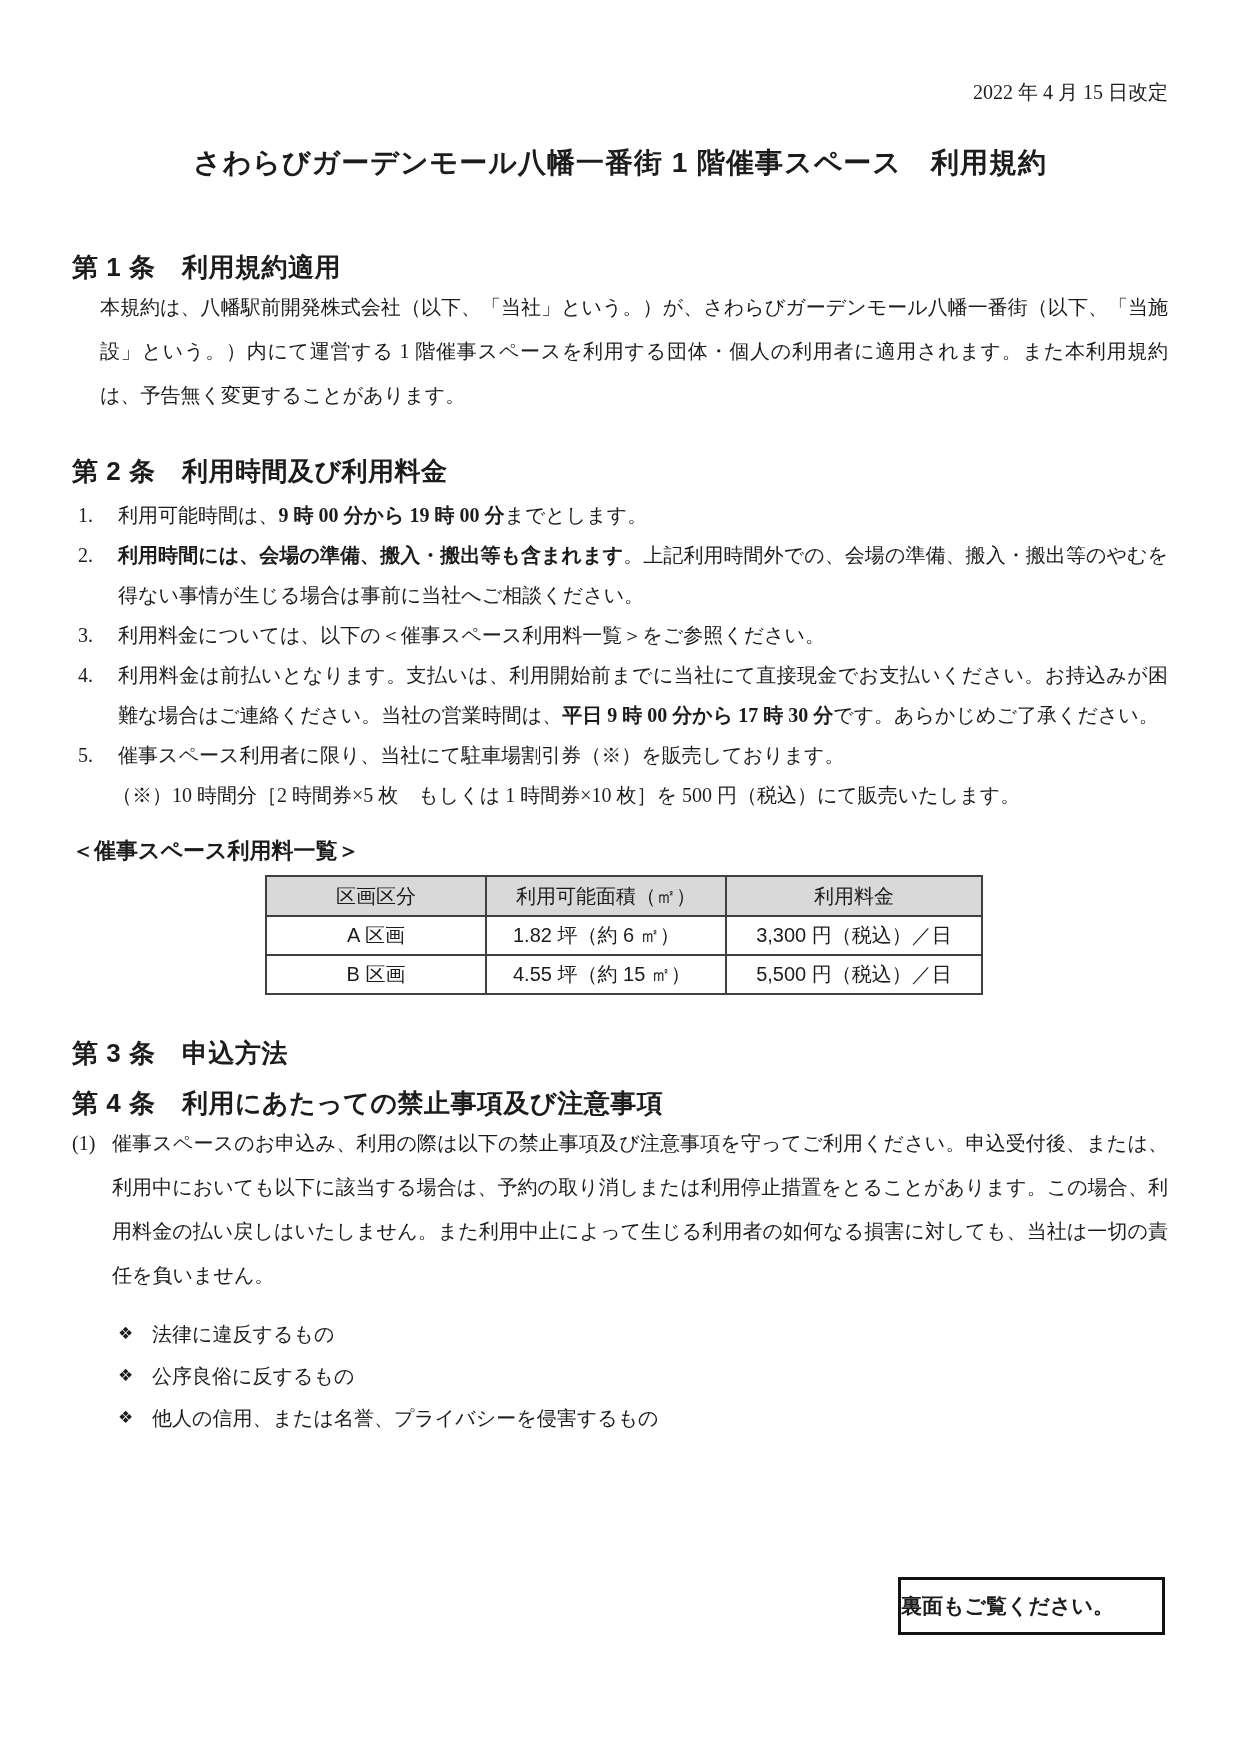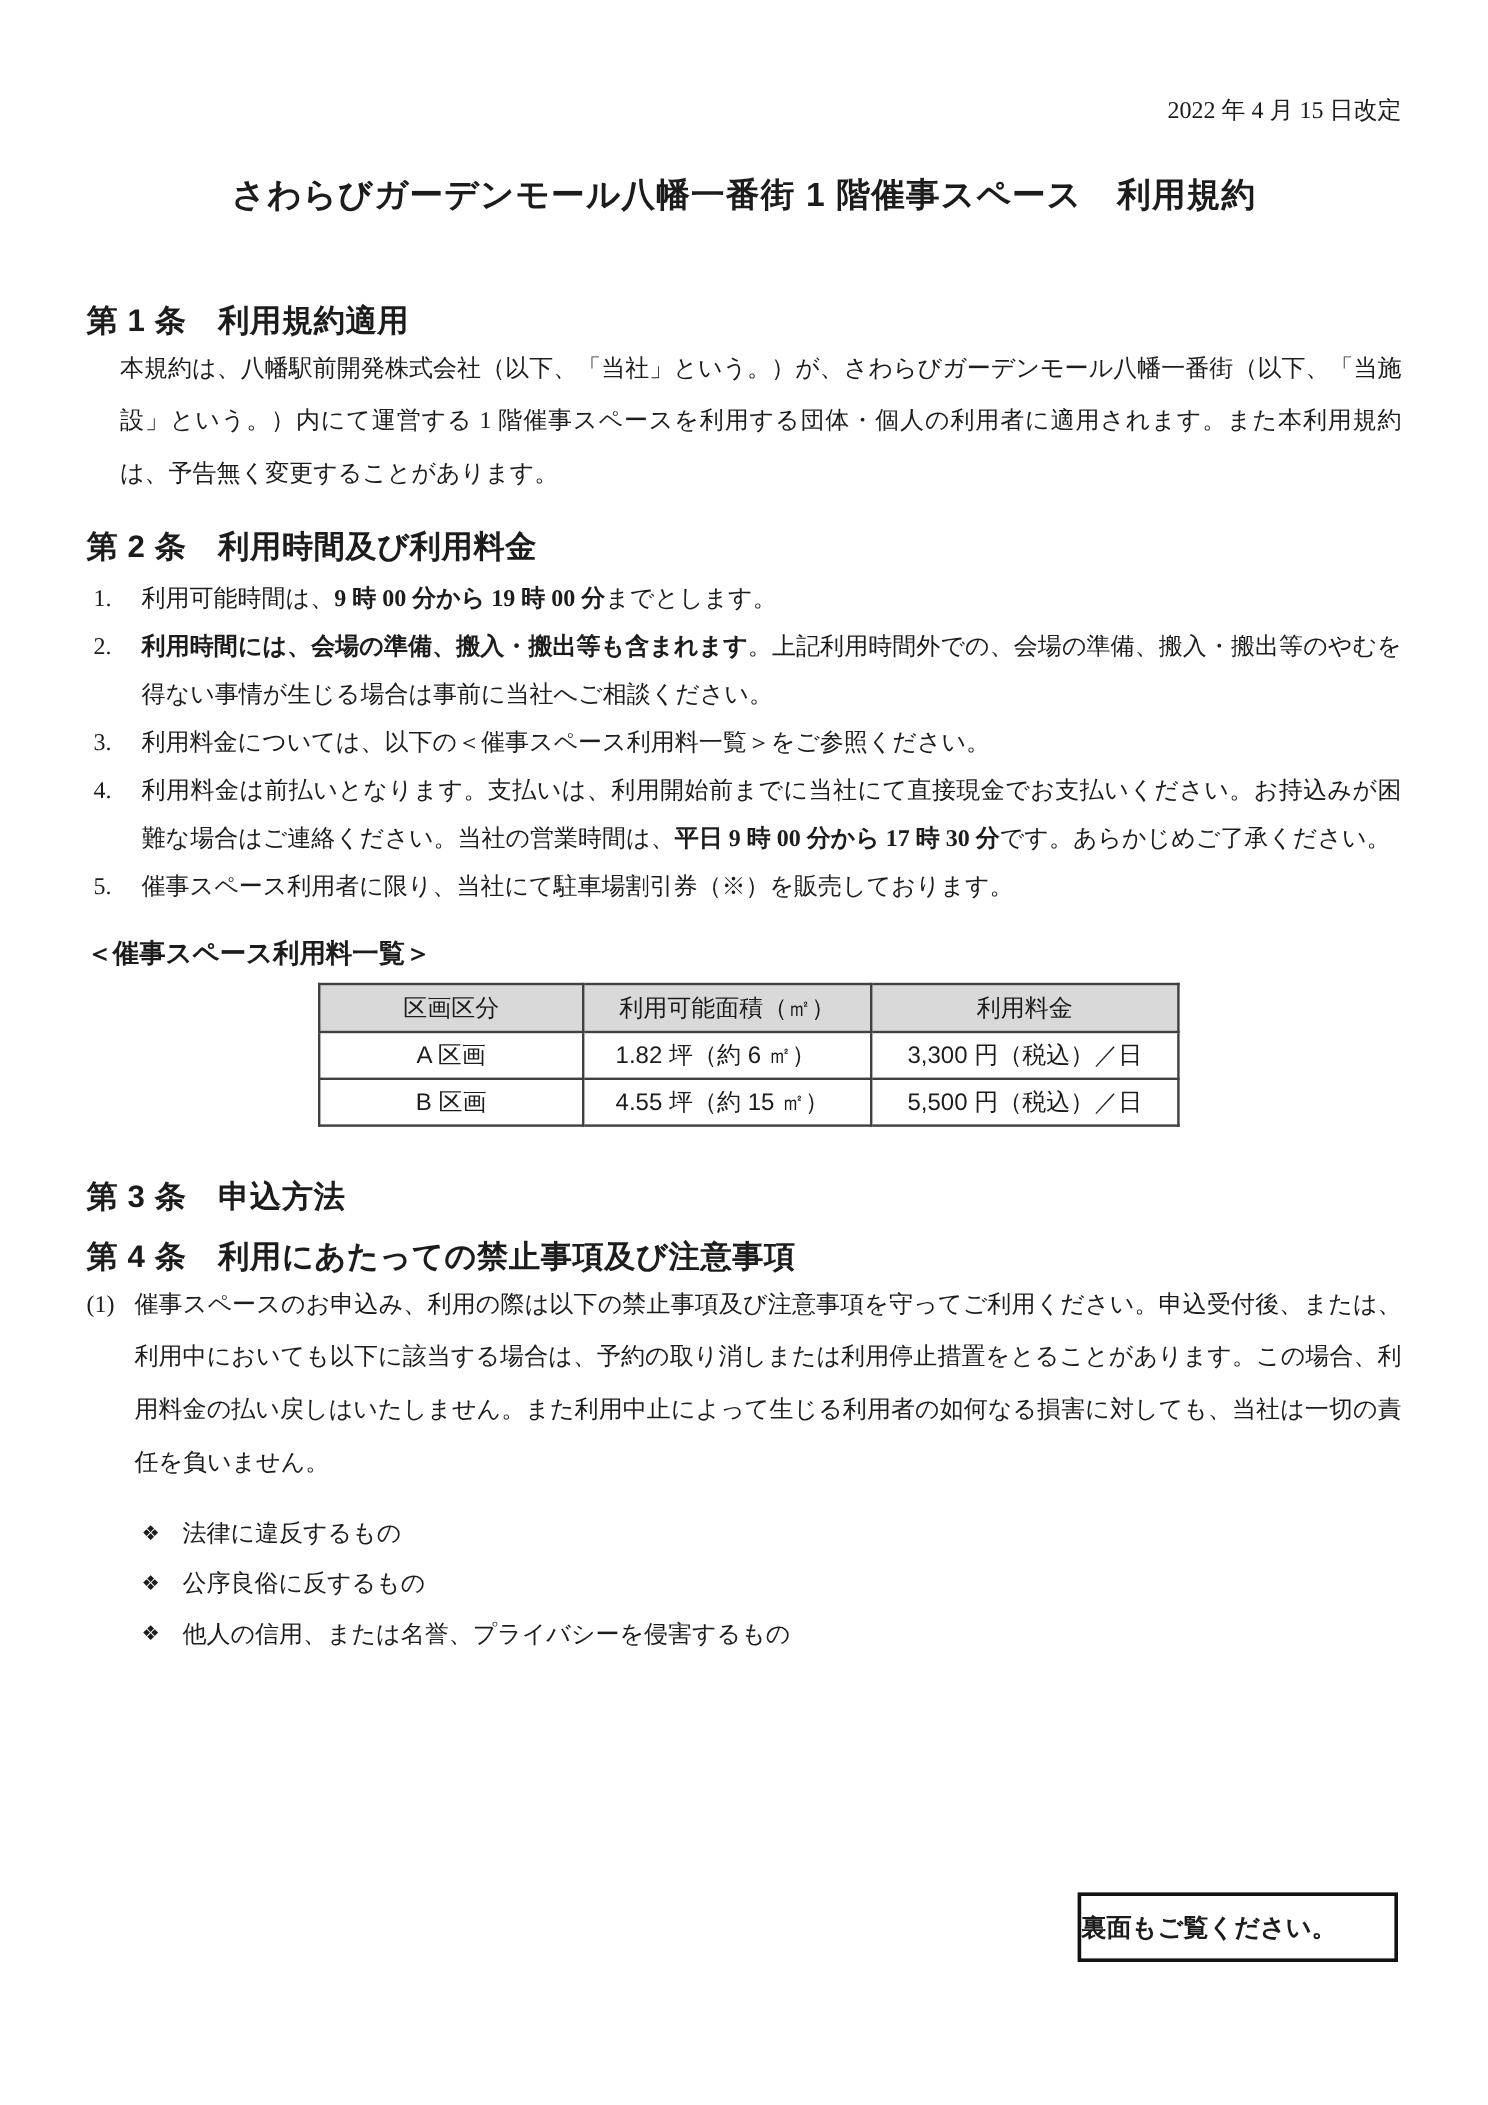--- a/index.html
+++ b/index.html
@@ -38,21 +38,21 @@
 
   
   .article-heading {
     font-family: "Liberation Sans", "DejaVu Sans", sans-serif;
     font-weight: bold;
     font-size: 26px;
     line-height: 36px;
     letter-spacing: 0.5px;
   }
   .h-a1 { margin-top: 66px; }
-  .h-a2 { margin-top: 20px; }
+  .h-a2 { margin-top: 36px; }
   .h-a3 { margin-top: 40px; }
   .h-a4 { margin-top: 14px; }
 
   
   .para {
     margin-left: 28px;
     font-size: 20px;
     line-height: 44px;
     text-align: justify;
   }
@@ -190,20 +190,21 @@
       <div class="itm-text"><span>利用料金については、以下の＜催事スペース利用料一覧＞をご参照ください。</span></div>
     </div>
     <div class="num-item">
       <span class="num">4.</span>
       <div class="itm-text"><span>利用料金は前払いとなります。支払いは、利用開始前までに当社にて直接現金でお支払いください。お持込みが困難な場合はご連絡ください。当社の営業時間は、</span><span class="bold-seg">平日 9 時 00 分から 17 時 30 分</span><span>です。あらかじめご了承ください。</span></div>
     </div>
     <div class="num-item">
       <span class="num">5.</span>
       <div class="itm-text"><span>催事スペース利用者に限り、当社にて駐車場割引券（※）を販売しております。</span></div>
     </div>
+    <div class="parking-note">（※）10 時間分［2 時間券×5 枚　もしくは 1 時間券×10 枚］を 500 円（税込）にて販売いたします。</div>
   </div>
 
   <div class="table-caption">＜催事スペース利用料一覧＞</div>
   <table class="price-table">
     <colgroup>
         <col style="width:220px">
         <col style="width:240px">
         <col style="width:256px">
       </colgroup>
     <thead>

